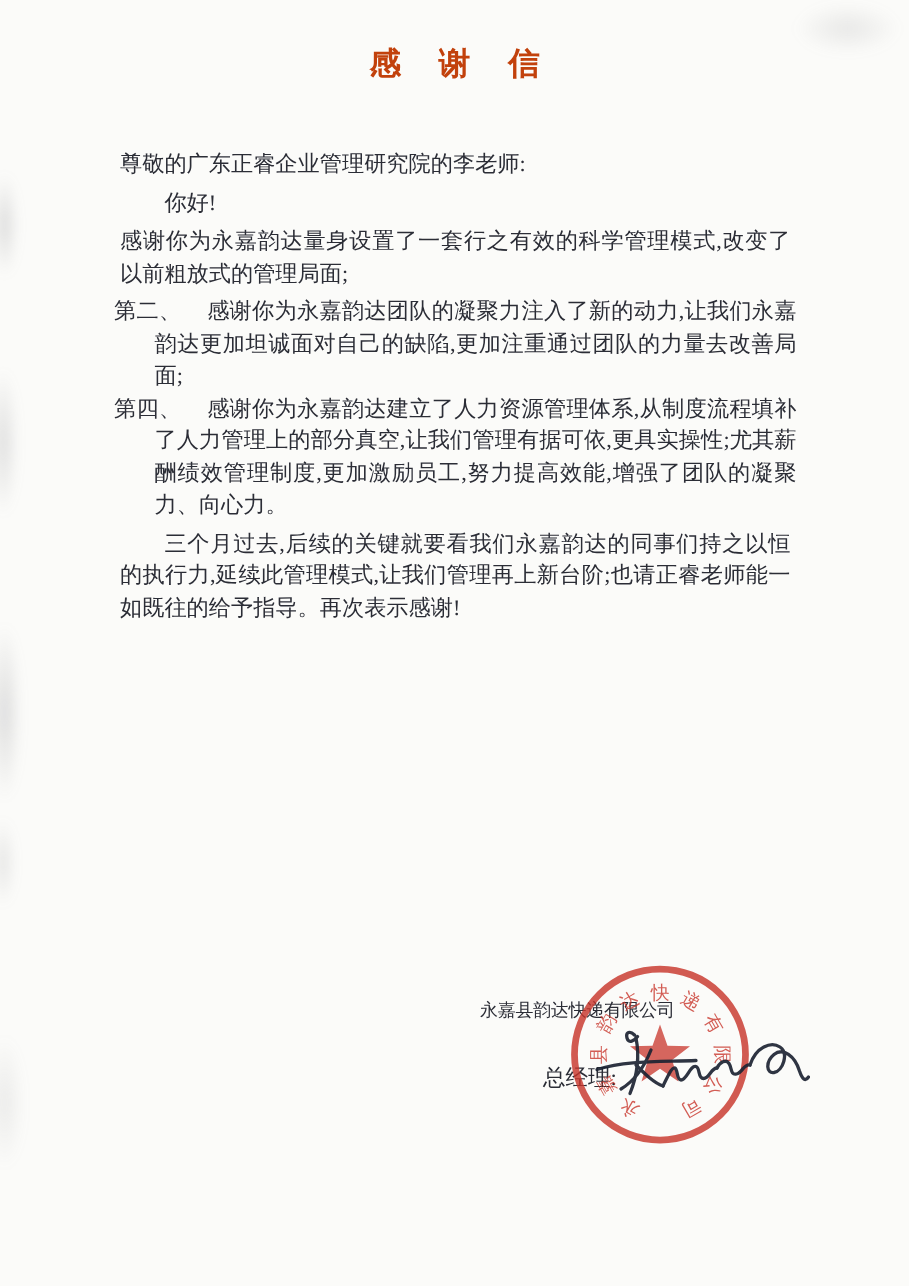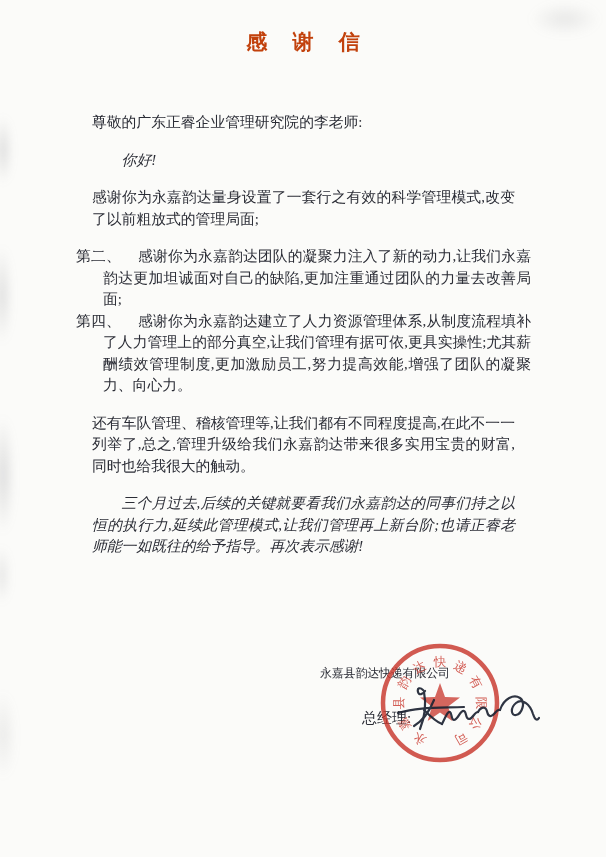--- a/index.html
+++ b/index.html
@@ -26,22 +26,22 @@
     margin:0;text-align:center;
     font-size:21px;font-weight:bold;
     letter-spacing:10px;text-indent:10px;
     color:#c2410c;
   }
   .body{
     position:absolute;left:76px;top:96px;width:455px;
     font-size:14.8px;line-height:21.5px;
     text-align:justify;
   }
-  .body p{margin:16px;}
-  .indent{text-indent:2em;font-style:italic;}
+  .body p{margin:4px;}
+  .indent{text-indent:2em;}
   .item{padding-left:27px;text-indent:-27px;}
   .item .gap{display:inline-block;width:17px;}
   .company{
     position:absolute;left:320px;top:665px;
     font-size:12px;letter-spacing:-0.2px;font-family:Liberation Mono, monospace;
   }
   .signer{
     position:absolute;left:362px;top:709px;
     font-size:15px;
     font-family:Liberation Serif, serif;
@@ -75,21 +75,20 @@
   <h1 class="title">感 谢 信</h1>
 
   <div class="body">
     <p>尊敬的广东正睿企业管理研究院的李老师:</p>
     <p class="indent">你好!</p>
     <p>感谢你为永嘉韵达量身设置了一套行之有效的科学管理模式,改变了以前粗放式的管理局面;</p>
 
     <div class="item"><span>第二、</span><span class="gap"></span><span>感谢你为永嘉韵达团队的凝聚力注入了新的动力,让我们永嘉韵达更加坦诚面对自己的缺陷,更加注重通过团队的力量去改善局面;</span></div>
     <div class="item"><span>第四、</span><span class="gap"></span><span>感谢你为永嘉韵达建立了人力资源管理体系,从制度流程填补了人力管理上的部分真空,让我们管理有据可依,更具实操性;尤其薪酬绩效管理制度,更加激励员工,努力提高效能,增强了团队的凝聚力、向心力。</span></div>
 
-    <p>还有车队管理、稽核管理等,让我们都有不同程度提高,在此不一一列举了,总之,管理升级给我们永嘉韵达带来很多实用宝贵的财富,同时也给我很大的触动。</p>
     <p class="indent">三个月过去,后续的关键就要看我们永嘉韵达的同事们持之以恒的执行力,延续此管理模式,让我们管理再上新台阶;也请正睿老师能一如既往的给予指导。再次表示感谢!</p>
   </div>
 
   <div class="company">永嘉县韵达快递有限公司</div>
   <div class="signer">总经理:</div>
 
   <div class="stamp">
     <svg id="seal-svg" width="124" height="124" viewBox="0 0 124 124" xmlns="http://www.w3.org/2000/svg">
       <circle cx="62" cy="62" r="57" fill="none" stroke="#c8342a" stroke-width="4.5" opacity="0.92"></circle>
       <polygon points="62,42 67,56.1 82,56.5 70.1,65.6 74.3,80 62,71.5 49.7,80 53.9,65.6 42,56.5 57,56.1" fill="#c8342a" opacity="0.85"></polygon>

